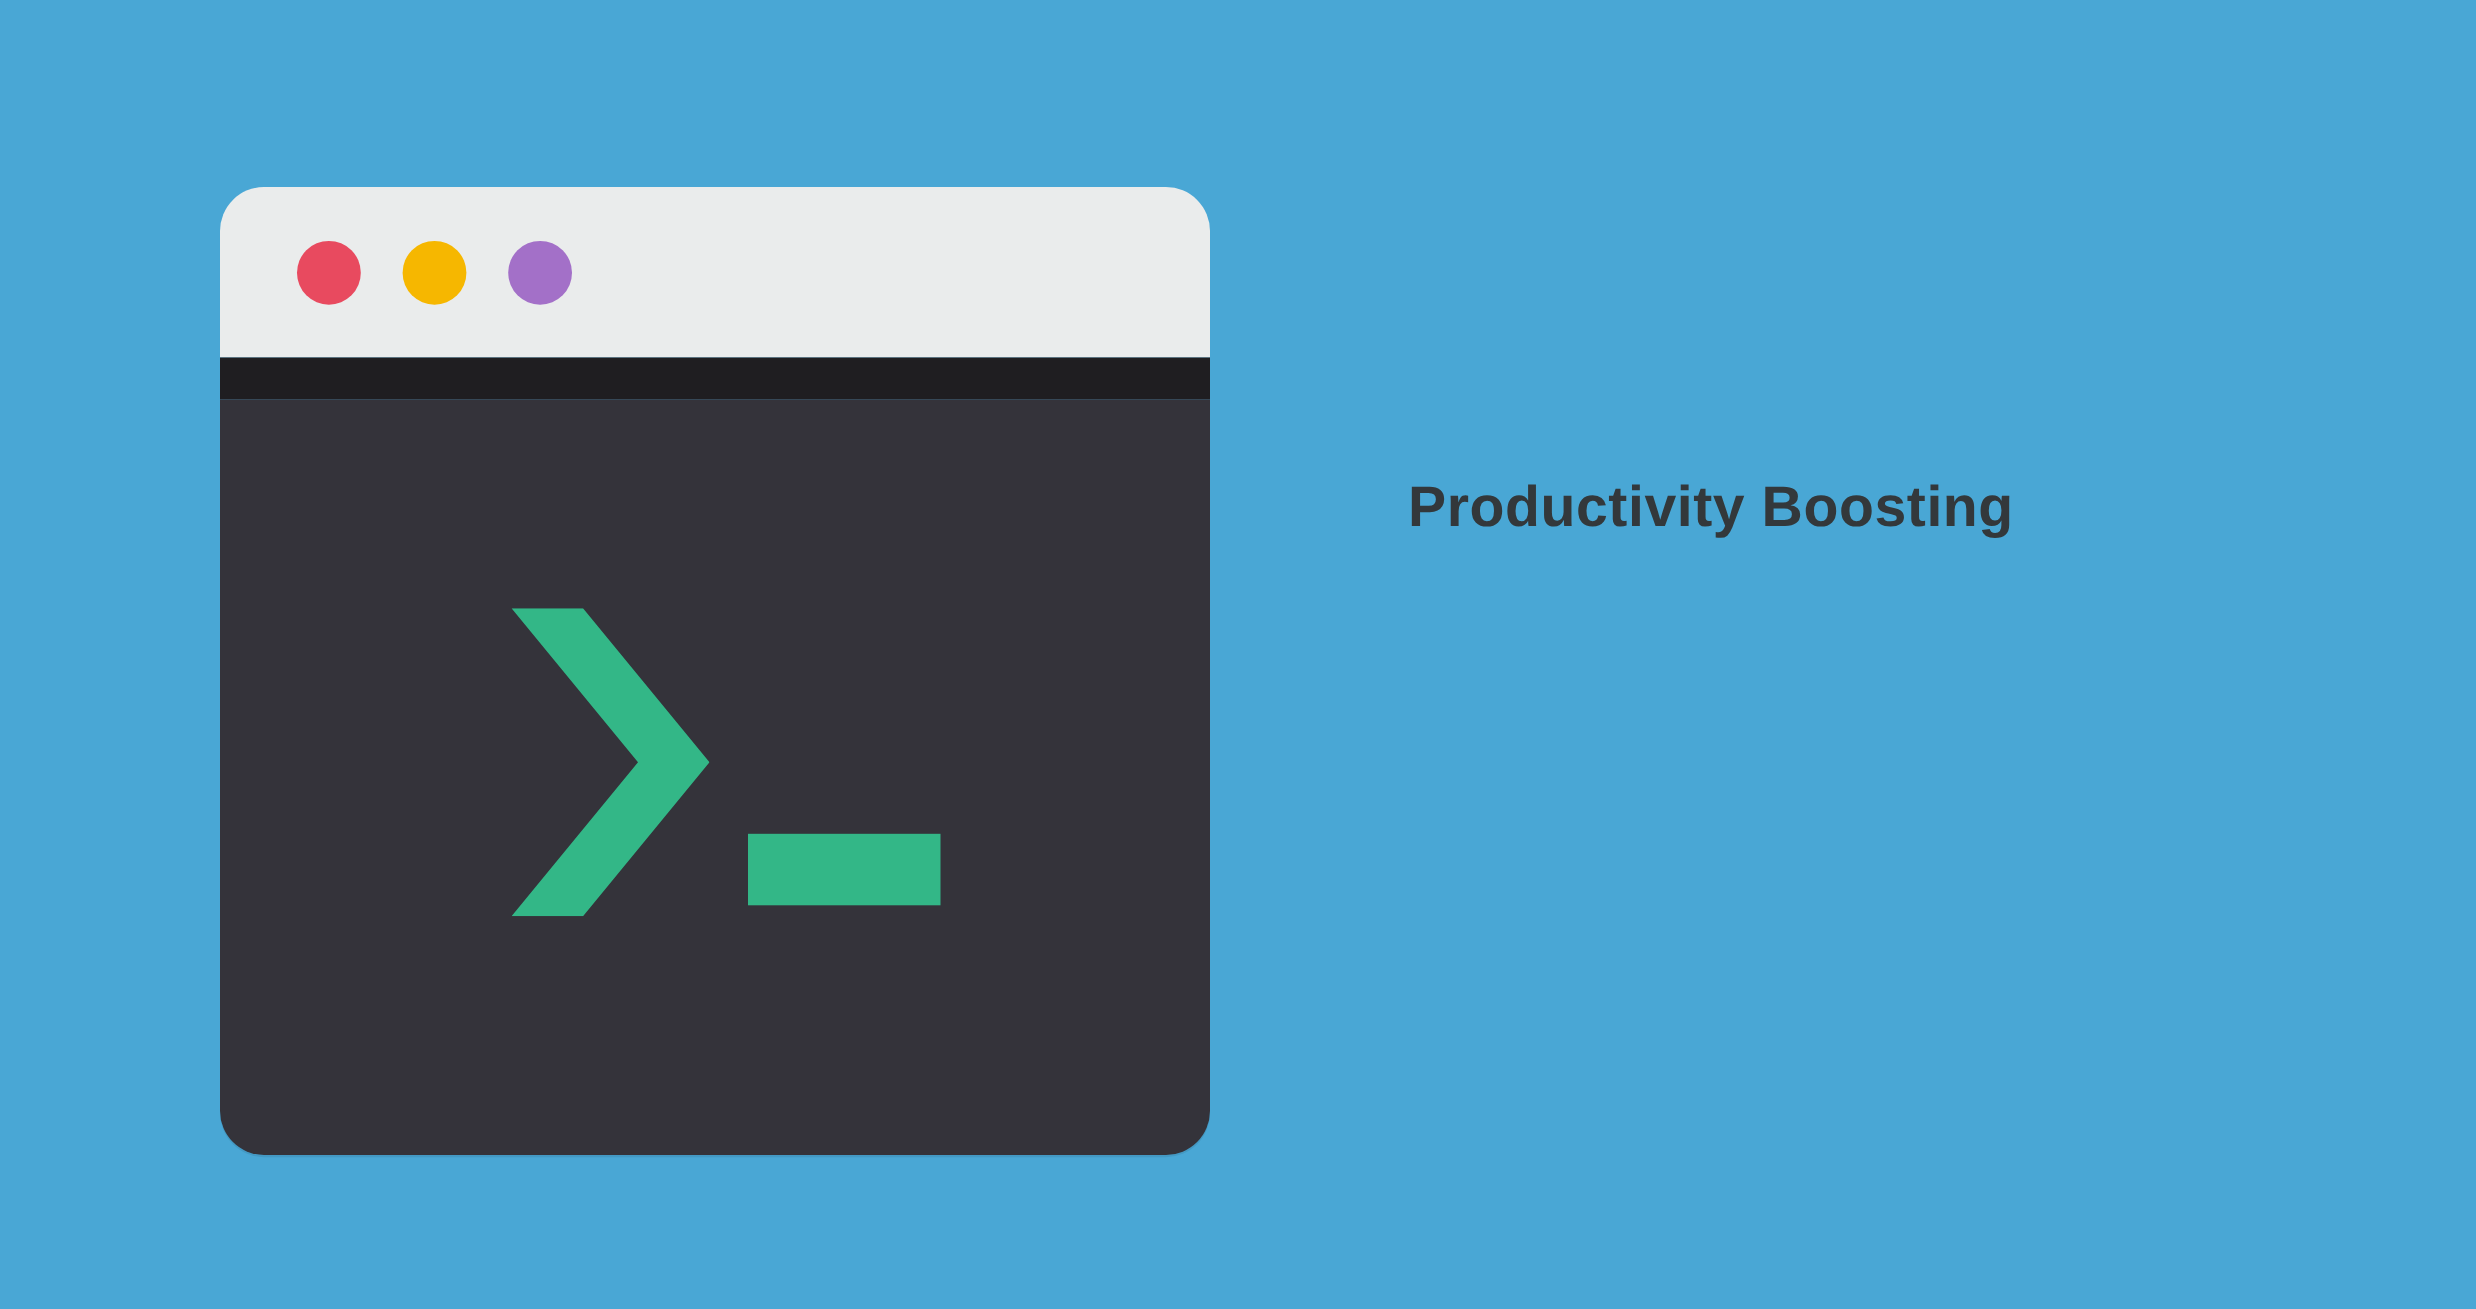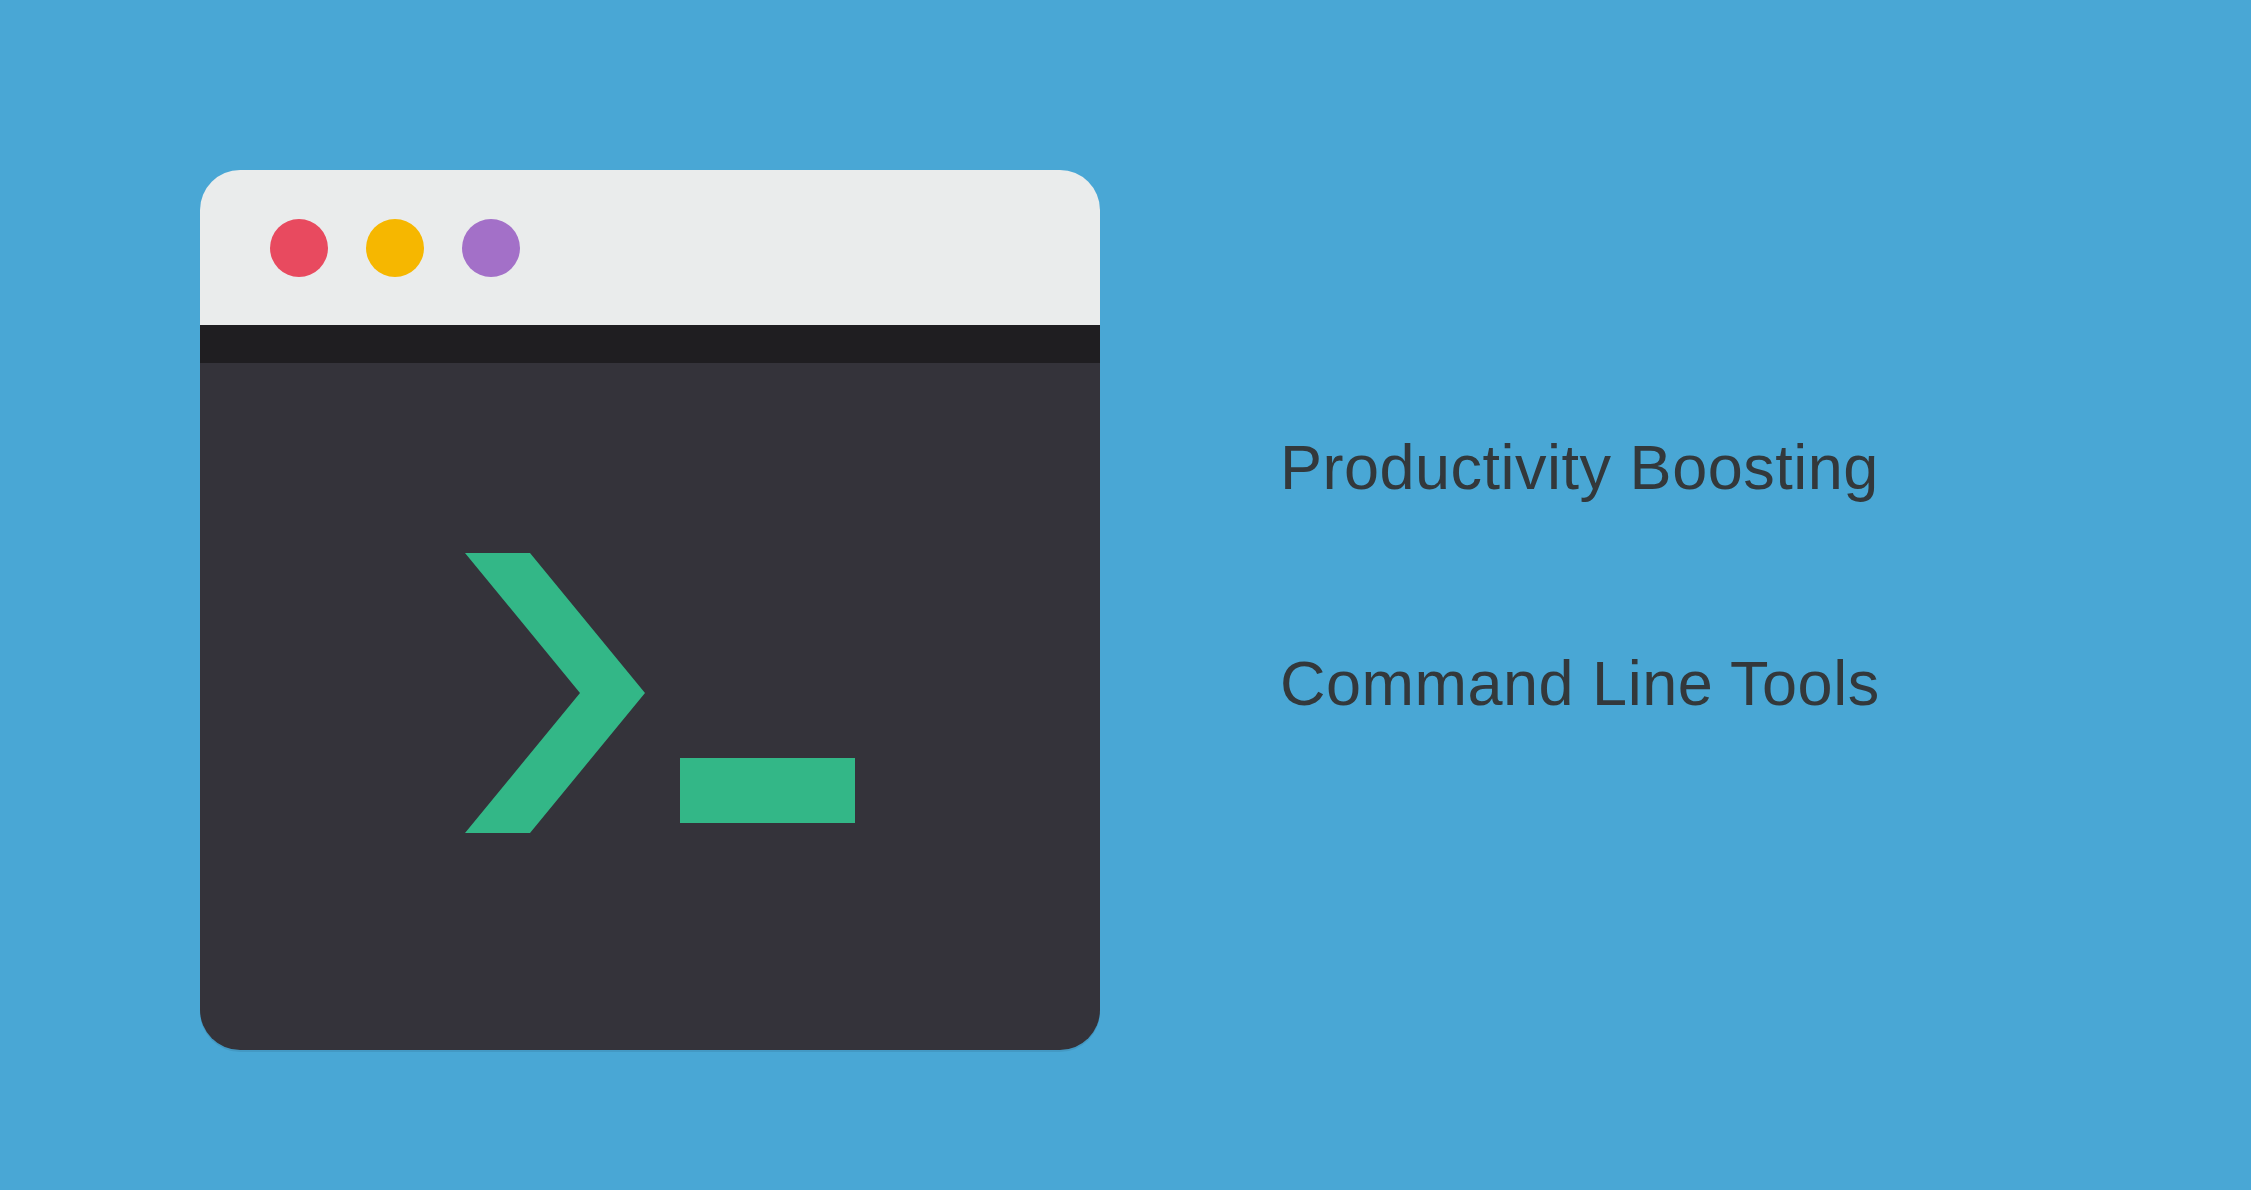--- a/index.html
+++ b/index.html
@@ -62,22 +62,22 @@
     height: 65px;
     background: #33b787;
   }
   .text-block {
     position: absolute;
     left: 1280px;
     top: 430px;
     color: #33383b;
   }
   .text-line {
-    font-size: 63px;
-    font-weight: 400;
+    font-size: 52px;
+    font-weight: 700;
     line-height: 1.2;
     margin-bottom: 140px;
     letter-spacing: 0.5px;
   }
   .text-line:last-child { margin-bottom: 0; }
 </style>
 </head>
 <body>
 
 <div class="terminal-window">
@@ -90,14 +90,13 @@
   <div class="terminal-body">
     <svg class="prompt-chevron" viewBox="0 0 180 280">
       <polygon points="0,0 65,0 180,140 65,280 0,280 115,140" fill="#33b787"></polygon>
     </svg>
     <div class="prompt-underscore"></div>
   </div>
 </div>
 
 <div class="text-block">
   <div class="text-line">Productivity Boosting</div>
-  <div class="text-line">Command Line Tools</div>
 </div>
 
 </body></html>

